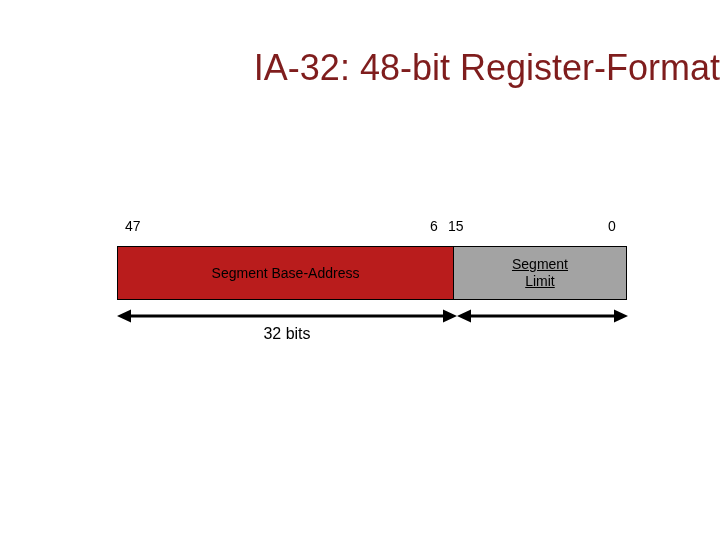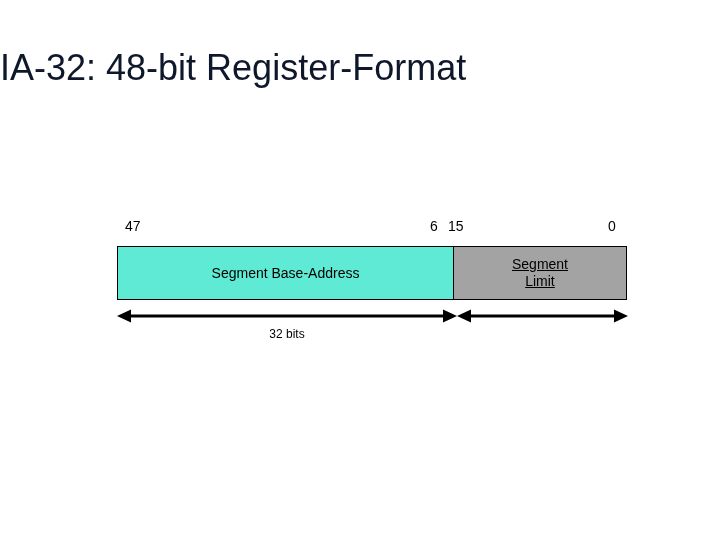--- a/index.html
+++ b/index.html
@@ -22,26 +22,26 @@
     width: 720px;
     height: 540px;
   }
 
   
   .slide-title {
     position: absolute;
     left: 0;
     top: 47px;
     width: 720px;
-    text-align: left;
+    text-align: right;
     font-size: 36px;
     line-height: 42px;
     font-weight: 400;
     letter-spacing: 0px;
-    color: #0f172a;
+    color: #7f1d1d;
     white-space: nowrap;
   }
 
   
   .bit-label {
     position: absolute;
     font-size: 14px;
     line-height: 16px;
     color: #000000;
     white-space: nowrap;
@@ -67,21 +67,21 @@
     display: flex;
     align-items: center;
     justify-content: center;
     text-align: center;
     font-size: 14px;
     line-height: 17px;
     color: #000000;
   }
   .field-base {
     width: 337px;
-    background: #5eead4;
+    background: #b91c1c;
   }
   .field-limit {
     width: 174px;
     margin-left: -1px;
     background: #a3a3a3;
     text-decoration: underline;
   }
   .field-limit .field-text {
     white-space: pre-line;
   }
@@ -92,21 +92,21 @@
     height: 14px;
     top: 309px;
   }
   #dim-32 { left: 117px; width: 340px; }
   #dim-16 { left: 457px; width: 171px; }
   .dim-arrow svg { display: block; }
 
   
   .dim-caption {
     position: absolute;
-    font-size: 12px;
+    font-size: 16px;
     line-height: 16px;
     color: #000000;
     white-space: nowrap;
     text-align: center;
   }
   #caption-32 { left: 117px; width: 340px; top: 326px; }
   #caption-16 { left: 457px; width: 171px; top: 332px; }
 </style>
 </head>
 <body>

